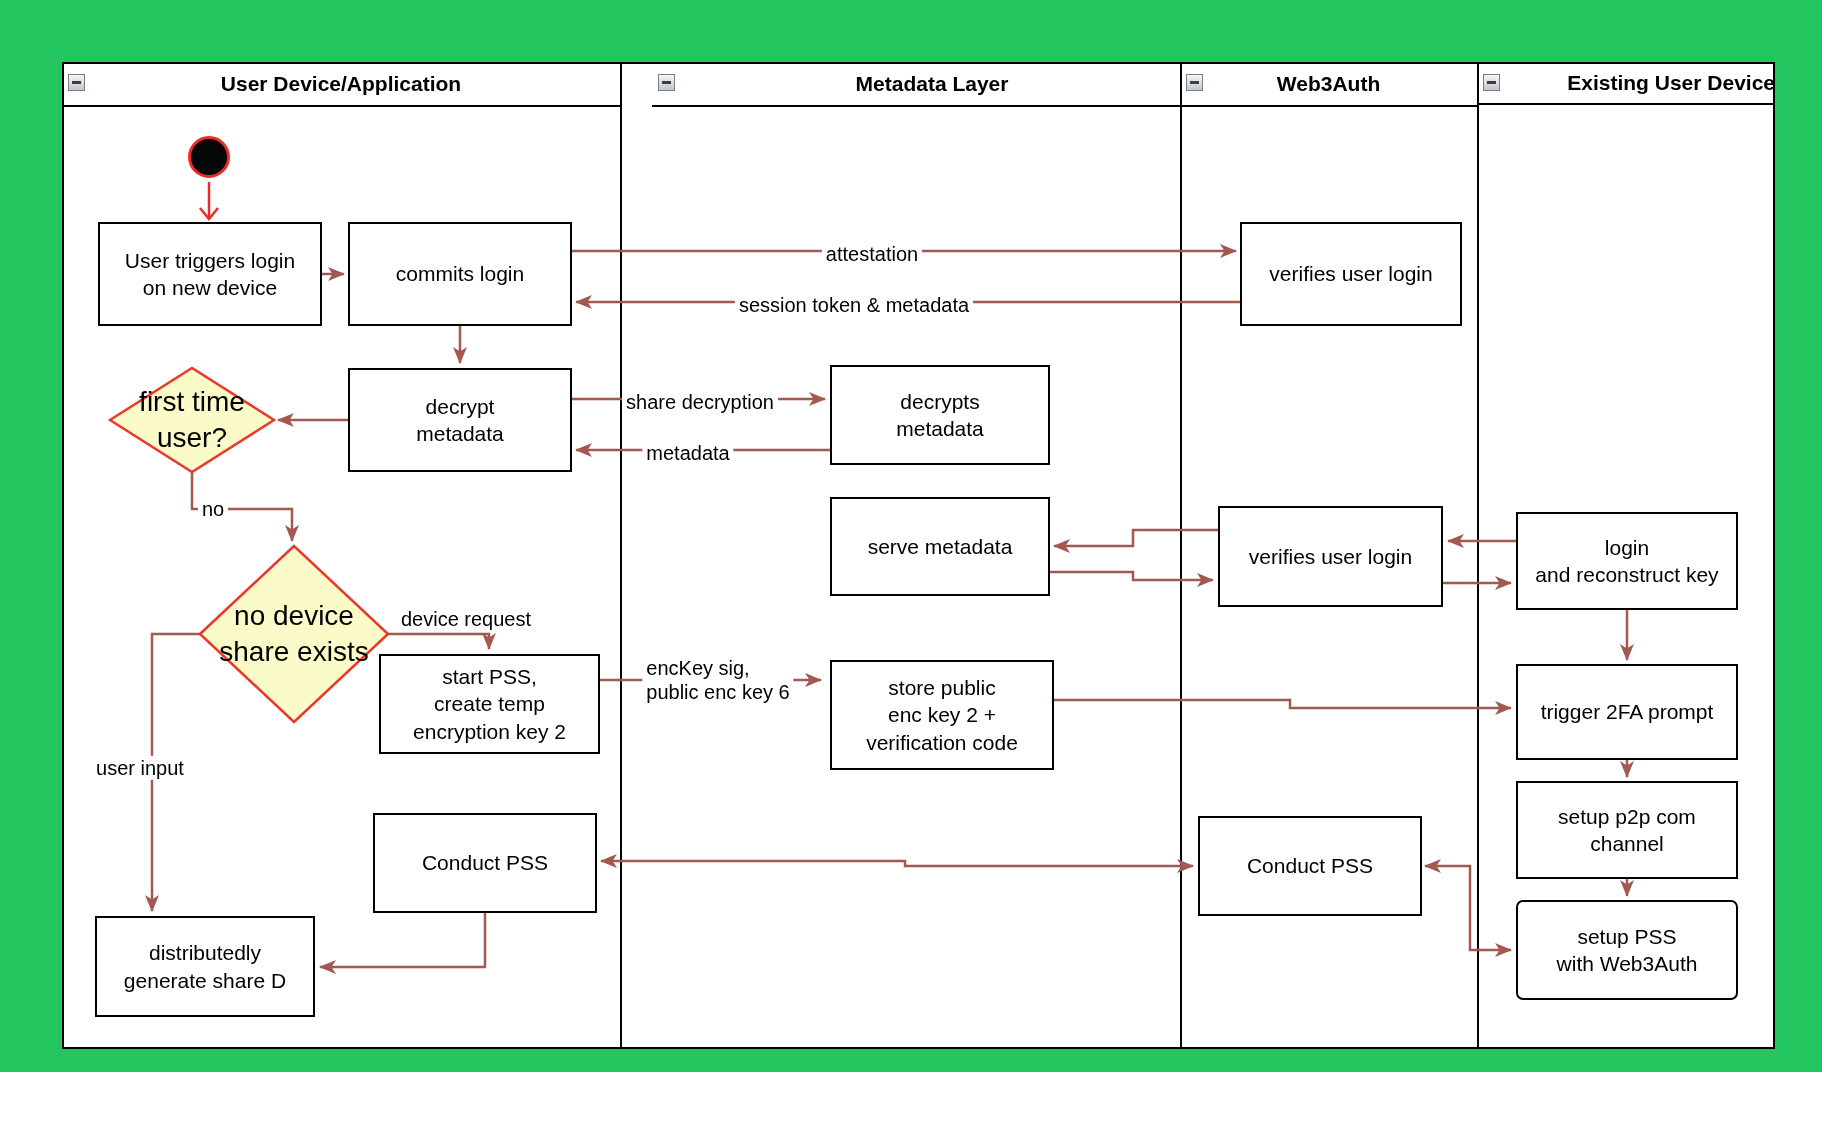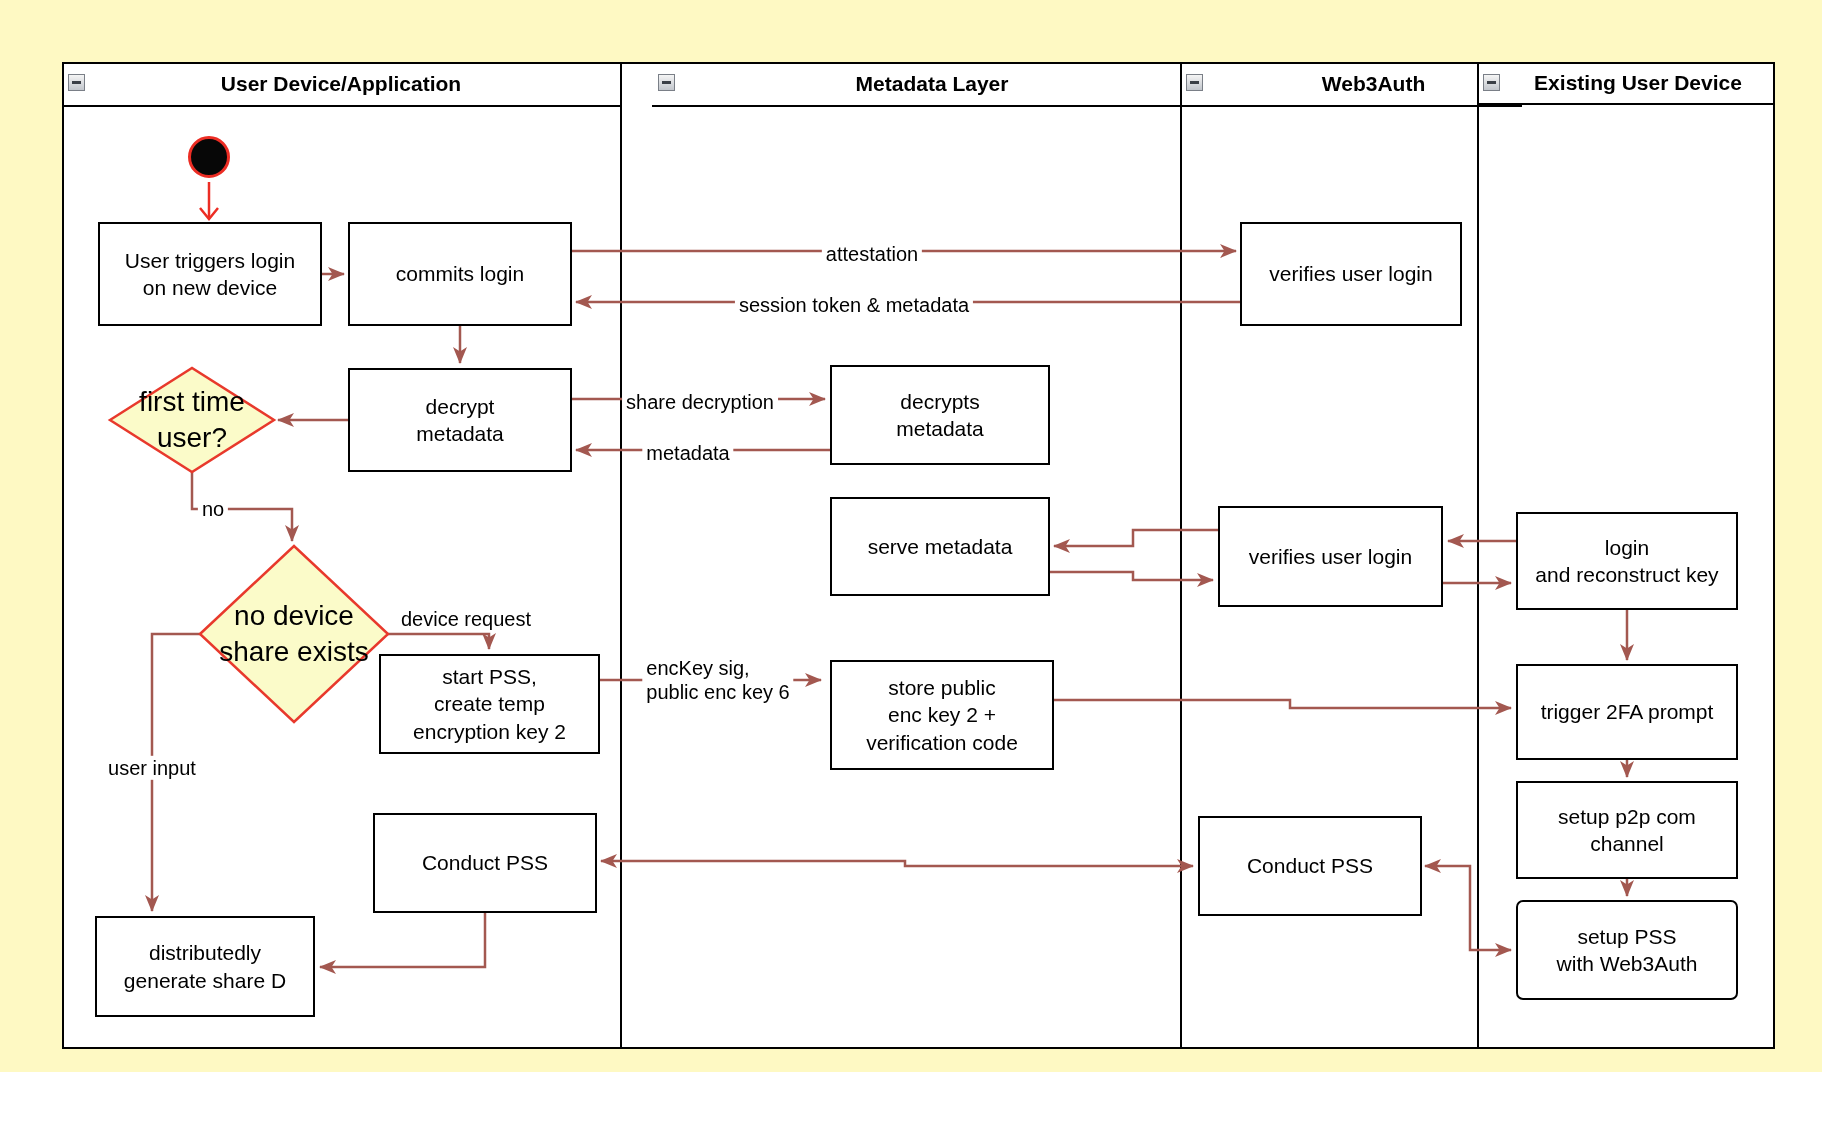--- a/index.html
+++ b/index.html
@@ -1,23 +1,23 @@
 <!DOCTYPE html>
 <html style="--flow: #A35850; --start-accent: #EC2D24; --diamond-fill: #FBFBC9; --diamond-stroke: #E8392C;"><head>
 <meta charset="utf-8">
 <style>
   html,body{margin:0;padding:0;background:#ffffff;}
-  .canvas{position:relative;width:1822px;height:1072px;background:#fef9c3;
+  .canvas{position:relative;width:1822px;height:1072px;background:#22c55e;
           font-family:"Liberation Sans","DejaVu Sans",sans-serif;overflow:hidden;}
   .frame{position:absolute;left:62px;top:62px;width:1713px;height:987px;
          border:2px solid #000;box-sizing:border-box;z-index:1;background:#fff;}
   .vdiv{position:absolute;top:62px;height:987px;width:2px;background:#000;z-index:1;}
   .hcell{position:absolute;top:62px;height:43px;border-bottom:2px solid #000;z-index:5;
          display:flex;align-items:center;justify-content:center;box-sizing:content-box;}
-  .hcell.left-title{justify-content:center;padding-left:24px;box-sizing:border-box;}
+  .hcell.left-title{justify-content:flex-end;padding-left:24px;box-sizing:border-box;}
   .lane-title{font-weight:bold;font-size:21px;color:#000;}
   .collapse{position:absolute;left:6px;top:12px;width:17px;height:17px;
             background:linear-gradient(#f5f5f5,#c2c6cc);border:1px solid #7a7f87;
             box-sizing:border-box;display:flex;align-items:center;justify-content:center;z-index:6;}
   .collapse .minus{width:9px;height:3px;background:#3a3f46;}
   .edges{position:absolute;left:0;top:0;z-index:2;}
   .node{position:absolute;background:#fff;border:2px solid #000;box-sizing:border-box;
         display:flex;align-items:center;justify-content:center;text-align:center;
         white-space:pre-line;font-size:21px;line-height:1.3;color:#000;z-index:4;}
   .dtext{position:absolute;display:flex;align-items:center;justify-content:center;
@@ -42,21 +42,21 @@
         <span class="minus"></span>
       </span>
     <span class="lane-title">User Device/Application</span>
   </div>
   <div class="hcell" style="left:652px;width:560px;justify-content:center;">
     <span class="collapse">
         <span class="minus"></span>
       </span>
     <span class="lane-title">Metadata Layer</span>
   </div>
-  <div class="hcell" style="left:1180px;width:297px;padding-left:45px;">
+  <div class="hcell" style="left:1180px;width:297px;">
     <span class="collapse">
         <span class="minus"></span>
       </span>
     <span class="lane-title">Web3Auth</span>
   </div>
   <div class="hcell left-title" style="left:1477px;width:298px;">
     <span class="collapse">
         <span class="minus"></span>
       </span>
     <span class="lane-title">Existing User Device</span>
@@ -134,17 +134,17 @@
 user?</div>
   <div class="dtext" style="left:202px;top:598px;width:184px;height:72px;">no device
 share exists</div>
 
   <div class="elabel" style="left:872px;top:254px;">attestation</div>
   <div class="elabel" style="left:854px;top:305px;">session token &amp; metadata</div>
   <div class="elabel" style="left:700px;top:402px;">share decryption</div>
   <div class="elabel" style="left:688px;top:453px;">metadata</div>
   <div class="elabel" style="left:213px;top:509px;">no</div>
   <div class="elabel" style="left:466px;top:619px;">device request</div>
-  <div class="elabel" style="left:152px;top:768px;">user input</div>
+  <div class="elabel" style="left:140px;top:768px;">user input</div>
   <div class="elabel" style="left:718px;top:680px;">encKey sig,
 public enc key 6</div>
 
 </div>
 
 </body></html>

